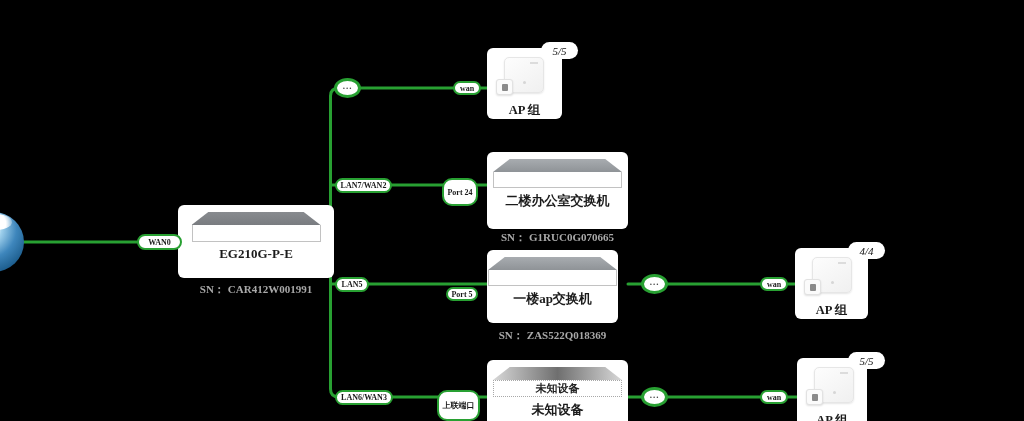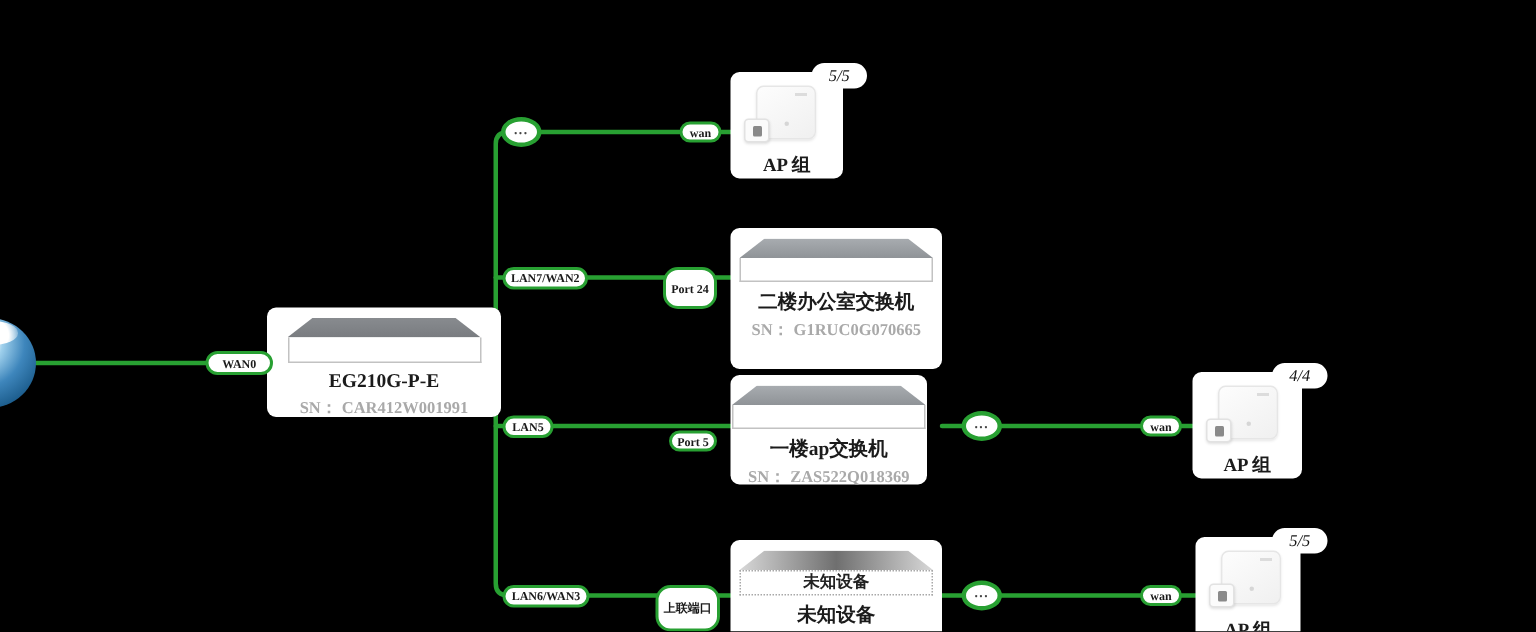--- a/index.html
+++ b/index.html
@@ -31,21 +31,21 @@
   .sw-top { height:13px; clip-path:polygon(13% 0, 87% 0, 100% 100%, 0 100%);
             background:linear-gradient(180deg,#a8acb0,#8f9397); }
   .router-top { background:linear-gradient(180deg,#888b8f,#797c80); }
   .sw-front { height:16px; background:#fff; border:1px solid #c2c2c2; border-top:none; }
   .router-front { height:17px; }
   .unknown-top { background:linear-gradient(90deg,#d8d8d8, #6f6f6f 50%, #d8d8d8); }
   .unknown-front { border:1px dotted #a8a8a8; border-top:1px dotted #a8a8a8; height:17px;
                    font-size:11px; color:#222; text-align:center; line-height:15px; }
 
   .title { margin-top:4px; text-align:center; font-size:13px; color:#1b1b1b; }
-  .sn { margin-top:2px; text-align:center; font-size:11px; color:var(--sn-gray); }
+  .sn { margin-top:20px; text-align:center; font-size:11px; color:var(--sn-gray); }
   .sn-val { margin-left:3px; }
 
   .ap-icon { position:relative; width:100%; height:52px; }
   .ap-big { position:absolute; left:17px; top:9px; width:40px; height:36px; border-radius:5px;
             background:linear-gradient(145deg,#fdfdfd,#f0f0f0); border:1px solid #e6e6e6;
             box-shadow:0 1px 2px rgba(0,0,0,.10); }
   .ap-line { position:absolute; top:4px; right:5px; width:8px; height:2px; background:#dcdcdc; }
   .ap-dot { position:absolute; bottom:8px; left:18px; width:3px; height:3px; background:#d6d6d6; border-radius:50%; }
   .ap-small { position:absolute; left:9px; top:31px; width:17px; height:16px; border-radius:3px;
               background:#fbfbfb; border:1px solid #e2e2e2; box-shadow:0 1px 2px rgba(0,0,0,.12); }
@@ -101,21 +101,21 @@
       <div class="ap-small">
         <i class="ap-led"></i>
       </div>
     </div>
     <div class="ap-title">AP 组</div>
   </div>
   <div class="badge" style="left:541px;top:42px">5/5</div>
 
   <div class="pill" style="left:335px;top:178px;width:57px;height:15px">LAN7/WAN2</div>
   <div class="pill" style="left:442px;top:178px;width:36px;height:28px">Port 24</div>
-  <div class="card" style="left:487px;top:152px;width:141px;height:94px">
+  <div class="card" style="left:487px;top:152px;width:141px;height:77px">
     <div class="sw-icon">
       <div class="sw-top"></div>
       <div class="sw-front"></div>
     </div>
     <div class="title">二楼办公室交换机</div>
     <div class="sn">
       <span>SN：</span><span class="sn-val">G1RUC0G070665</span>
     </div>
   </div>
 

